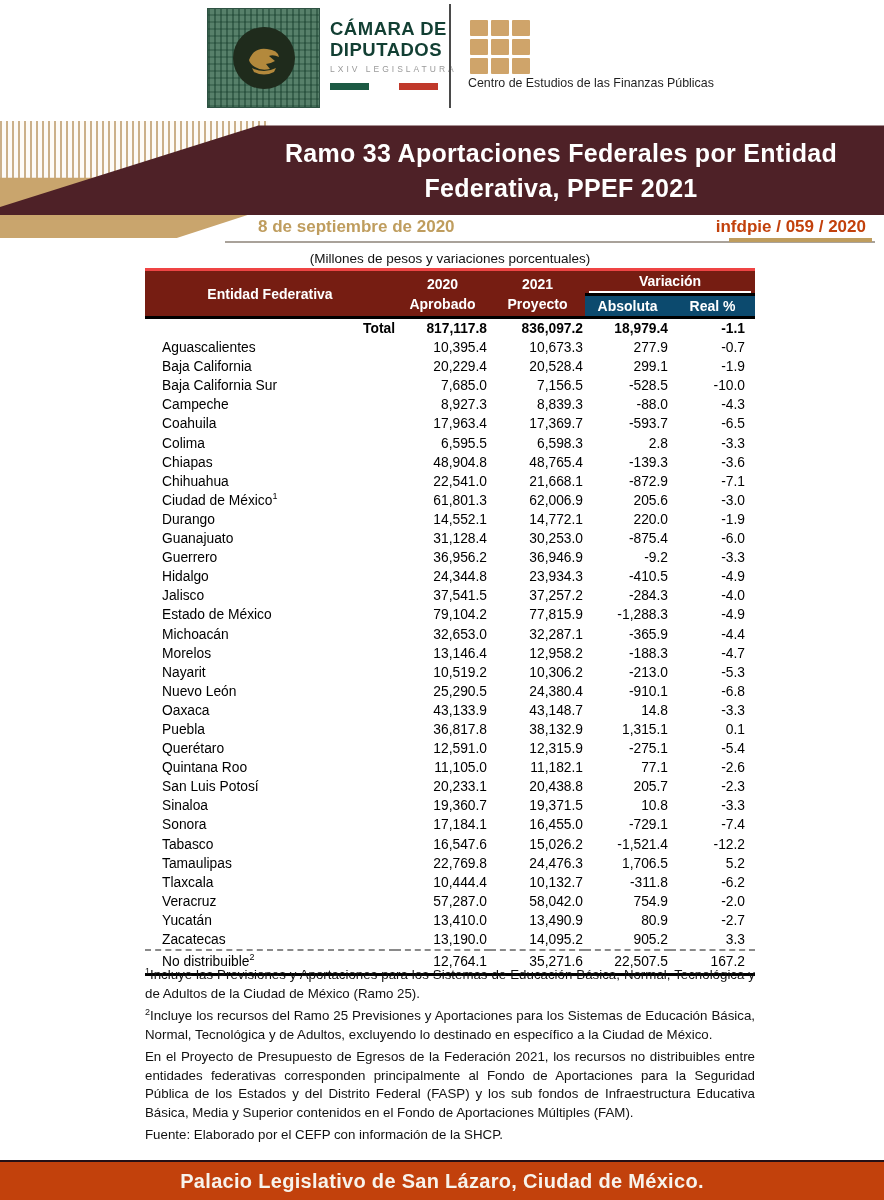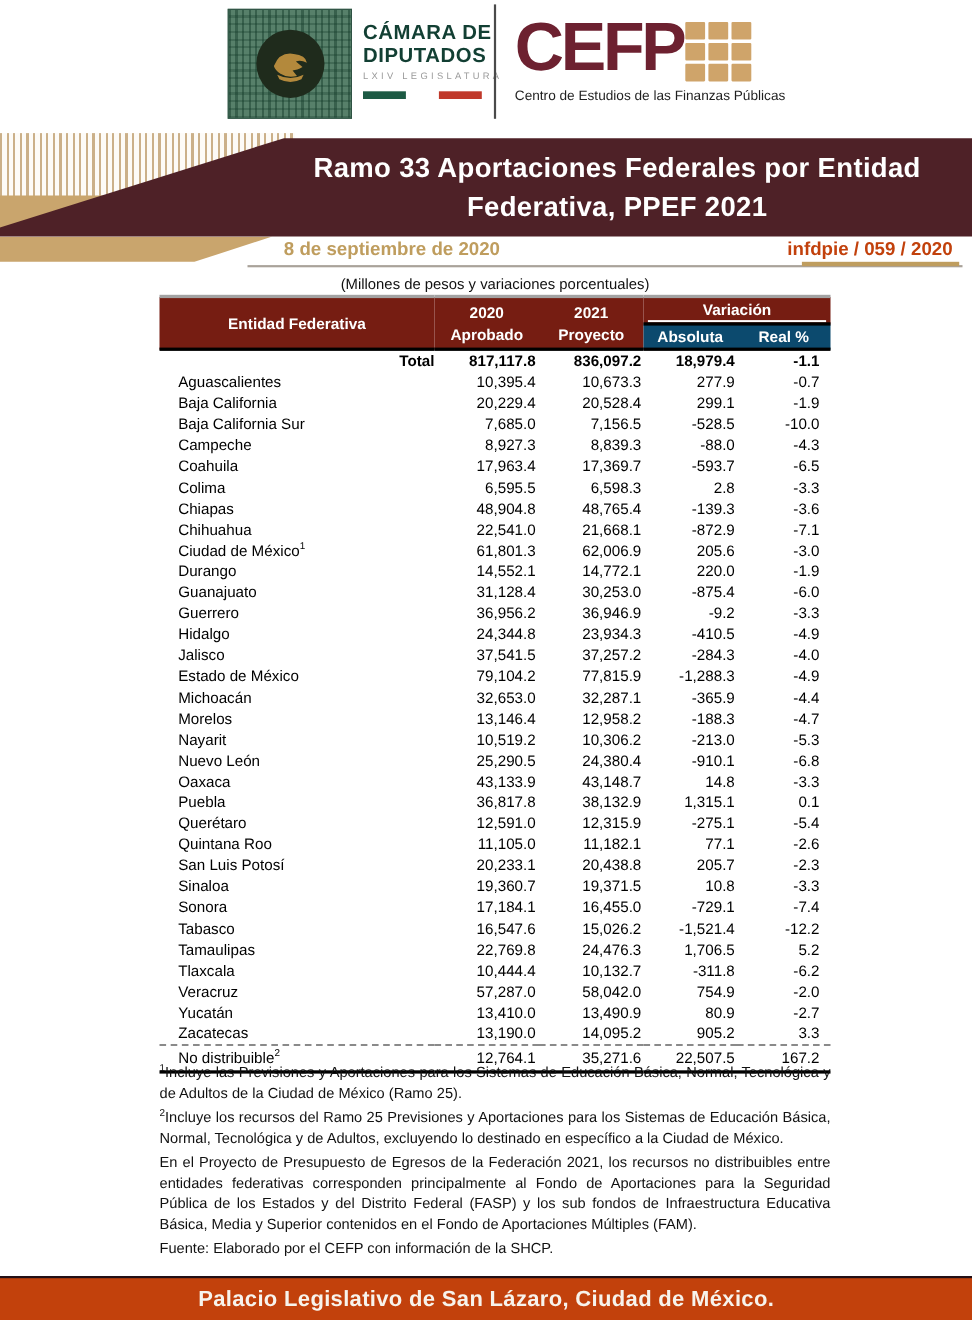--- a/index.html
+++ b/index.html
@@ -43,21 +43,21 @@
   .banner-rule-gray{position:absolute;left:225px;top:123px;width:650px;height:2px;background:#a9a29a;}
   .banner-rule-tan{position:absolute;left:729px;top:120px;width:143px;height:4px;background:#bf9d5e;}
   .banner-date{position:absolute;left:258px;top:99px;font-weight:bold;font-size:17px;color:#bf9d5e;}
   .banner-docid{position:absolute;right:18px;top:99px;font-weight:bold;font-size:17px;color:#c2410c;}
 
   
   .tbl-caption{position:absolute;top:251px;left:145px;width:610px;text-align:center;
         font-size:13.5px;color:#111;}
   .tbl-wrap{position:absolute;top:268px;left:145px;width:610px;}
   table.data{border-collapse:collapse;width:610px;table-layout:fixed;
-        border-top:3px solid #a3a3a3;border-bottom:3px solid #000;font-size:13.8px;color:#000;}
+        border-top:3px solid #ef4444;border-bottom:3px solid #000;font-size:13.8px;color:#000;}
   col.c-ent{width:250px;}col.c-2020{width:95px;}col.c-2021{width:95px;}
   col.c-abs{width:85px;}col.c-real{width:85px;}
   thead th{background:#761d12;color:#fff;font-weight:bold;font-size:14px;padding:0;
         border-bottom:3px solid #000;vertical-align:middle;}
   th.th-entidad{text-align:center;}
   th.th-col div{line-height:20px;}
   th.th-var{vertical-align:top;padding-top:1px;}
   .var-wrap{margin:0 4px;border-bottom:2px solid #fff;line-height:19px;text-align:center;}
   tr.subhead th{border-bottom:3px solid #000;line-height:20px;background:#0c4a6e;}
   tbody td{line-height:19.1px;padding:0;white-space:nowrap;}
@@ -100,21 +100,20 @@
       <div class="camara-l2">DIPUTADOS</div>
       <div class="camara-l3">LXIV LEGISLATURA</div>
       <div class="camara-bars">
         <div class="bar-green"></div>
         <div class="bar-red"></div>
       </div>
     </div>
     <div class="logo-divider"></div>
     <div class="cefp">
       <div class="cefp-top">
-        <div class="cefp-word">CEFP</div>
         <div class="cefp-blocks">
           <div class="cefp-block"></div>
             <div class="cefp-block"></div>
             <div class="cefp-block"></div>
           <div class="cefp-block"></div>
             <div class="cefp-block"></div>
             <div class="cefp-block"></div>
           <div class="cefp-block"></div>
             <div class="cefp-block"></div>
             <div class="cefp-block"></div>

